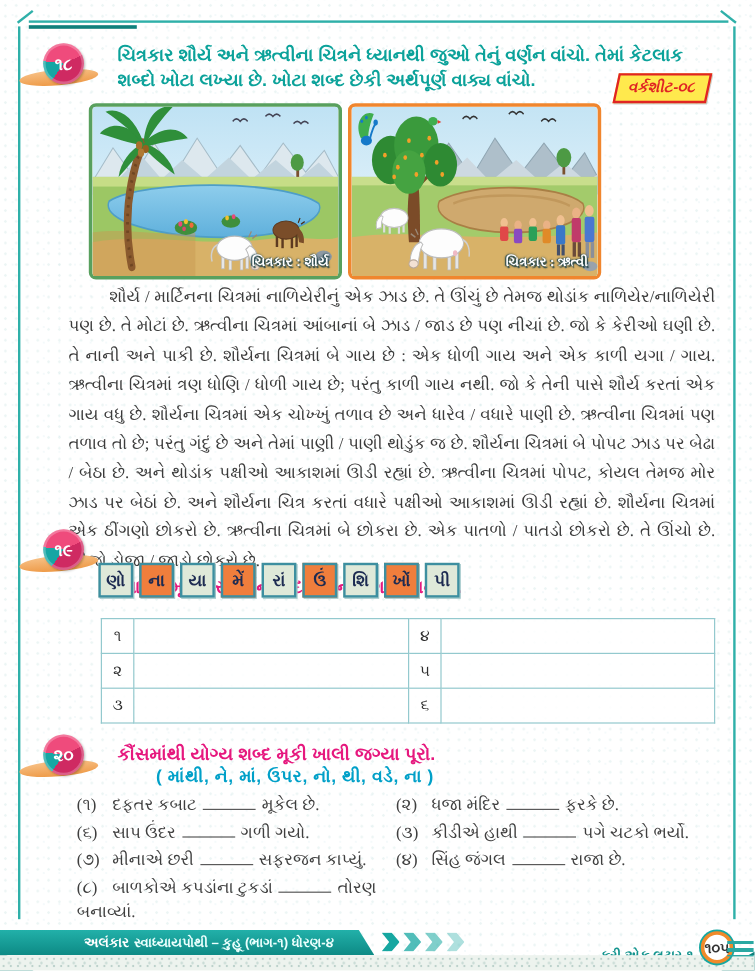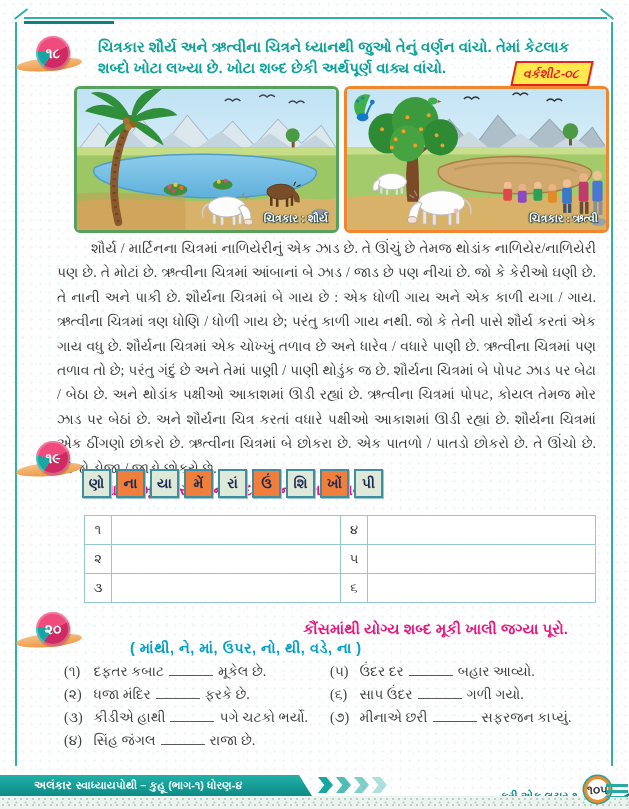--- a/index.html
+++ b/index.html
@@ -43,21 +43,21 @@
   .title-pink{color:#e6187e;font-size:15px;width:470px;}
   
   .ws-badge{
     position:absolute;right:12px;top:25px;transform:skewX(-12deg);
     background:#ffe94d;border:2px solid #e02424;padding:1px 9px 2px;
     box-shadow:1px 1px 0 rgba(0,0,0,.2);
   }
   .ws-badge span{display:inline-block;color:#e02424;font-weight:bold;font-size:12.5px;}
   
   .images-row{position:absolute;top:86px;left:74px;display:flex;gap:5px;}
-  .pic-frame{position:relative;width:265px;height:147px;border-radius:6px;overflow:hidden;background:#fff;}
+  .pic-frame{position:relative;width:211px;height:147px;border-radius:6px;overflow:hidden;background:#fff;}
   .pic-frame.green{border:3px solid #58a05e;}
   .pic-frame.orange{border:3px solid #f0862e;font-family:Liberation Serif, serif;}
   .pic-frame svg{display:block;width:100%;height:100%;}
   .pic-caption{
     position:absolute;right:8px;bottom:5px;color:#fff;font-weight:bold;font-size:11px;
     text-shadow:0 0 2px #20434a,1px 1px 1px #20434a, -1px 0 1px #20434a;
   }
   
   .para{
     position:absolute;top:237px;left:57px;width:539px;
@@ -92,21 +92,21 @@
     border-bottom:1.8px solid #5a5a5a;vertical-align:baseline;
   }
   
   .footer{position:absolute;left:0;top:775px;width:629px;height:22px;}
   .footer-band{
     position:absolute;left:0;top:0;width:312px;height:21px;
     background:linear-gradient(#22b0a9,#0d8a85);
     clip-path:polygon(0 0, calc(100% - 13px) 0, 100% 100%, 0 100%);
     display:flex;align-items:center;padding-left:34px;
   }
-  .footer-band .bold-part{color:#fff;font-weight:bold;font-size:11.5px;margin-right:4px;}
+  .footer-band .bold-part{color:#fff;font-weight:bold;font-size:11.5px;margin-right:4px;margin-left:36px;}
   .footer-band .rest-part{color:#eafffd;font-weight:bold;font-size:11px;}
   .chevrons{position:absolute;left:318px;top:2px;display:flex;gap:3px;}
   .chev{width:15px;height:16px;background:#17a7a1;
     clip-path:polygon(0 0,55% 0,100% 50%,55% 100%,0 100%,42% 50%);}
   .chev:nth-child(2){opacity:.75;} .chev:nth-child(3){opacity:.55;} .chev:nth-child(4){opacity:.35;}
   .footer-right{position:absolute;right:18px;top:1px;display:flex;align-items:flex-end;gap:6px;}
   .footer-section{color:#13948e;font-weight:bold;font-size:11.5px;}
   .stripes{width:22px;height:13px;background:repeating-linear-gradient(#2aa8a2 0 3px, transparent 3px 6px);position:absolute;right:-20px;top:5px;}
   .page-badge{
     position:relative;width:27px;height:27px;border-radius:50%;background:#fff;
@@ -379,52 +379,52 @@
   </tbody>
     </table>
 
   <div class="ex-header" style="top:612px;">
     <div class="ex-badge">
       <div class="swoosh"></div>
       <div class="circle">
           <span>૨૦</span>
         </div>
     </div>
-    <div class="ex-title title-pink" style="padding-top:6px;text-align:right;">કૌંસમાંથી યોગ્ય શબ્દ મૂકી ખાલી જગ્યા પૂરો.</div>
+    <div class="ex-title title-pink" style="padding-top:6px;">કૌંસમાંથી યોગ્ય શબ્દ મૂકી ખાલી જગ્યા પૂરો.</div>
   </div>
   <div class="options-line">( માંથી, ને, માં, ઉપર, નો, થી, વડે, ના )</div>
 
   <div class="items-grid">
     <div class="fill-item">
       <span class="item-num">(૧)</span>
       <span>દફતર કબાટ</span><span class="blank"></span><span>મૂકેલ છે.</span>
     </div>
     <div class="fill-item">
-      <span class="item-num">(૫)</span>
-      <span>ઉંદર દર</span><span class="blank"></span><span>બહાર આવ્યો.</span>
-    </div>
-    <div class="fill-item">
       <span class="item-num">(૨)</span>
       <span>ધજા મંદિર</span><span class="blank"></span><span>ફરકે છે.</span>
     </div>
     <div class="fill-item">
       <span class="item-num">(૬)</span>
       <span>સાપ ઉંદર</span><span class="blank"></span><span>ગળી ગયો.</span>
     </div>
     <div class="fill-item">
       <span class="item-num">(૩)</span>
       <span>કીડીએ હાથી</span><span class="blank"></span><span>પગે ચટકો ભર્યો.</span>
     </div>
     <div class="fill-item">
       <span class="item-num">(૭)</span>
       <span>મીનાએ છરી</span><span class="blank"></span><span>સફરજન કાપ્યું.</span>
     </div>
     <div class="fill-item">
       <span class="item-num">(૪)</span>
       <span>સિંહ જંગલ</span><span class="blank"></span><span>રાજા છે.</span>
+    </div>
+    <div class="fill-item">
+      <span class="item-num">(૮)</span>
+      <span>બાળકોએ કપડાંના ટુકડાં</span><span class="blank"></span><span>તોરણ બનાવ્યાં.</span>
     </div>
   </div>
 
   <div class="footer">
     <div class="footer-band">
       <span class="bold-part">અલંકાર</span>
       <span class="rest-part">સ્વાધ્યાયપોથી – કુહૂ (ભાગ-૧) ધોરણ-૪</span>
     </div>
     <div class="chevrons">
       <div class="chev"></div>

